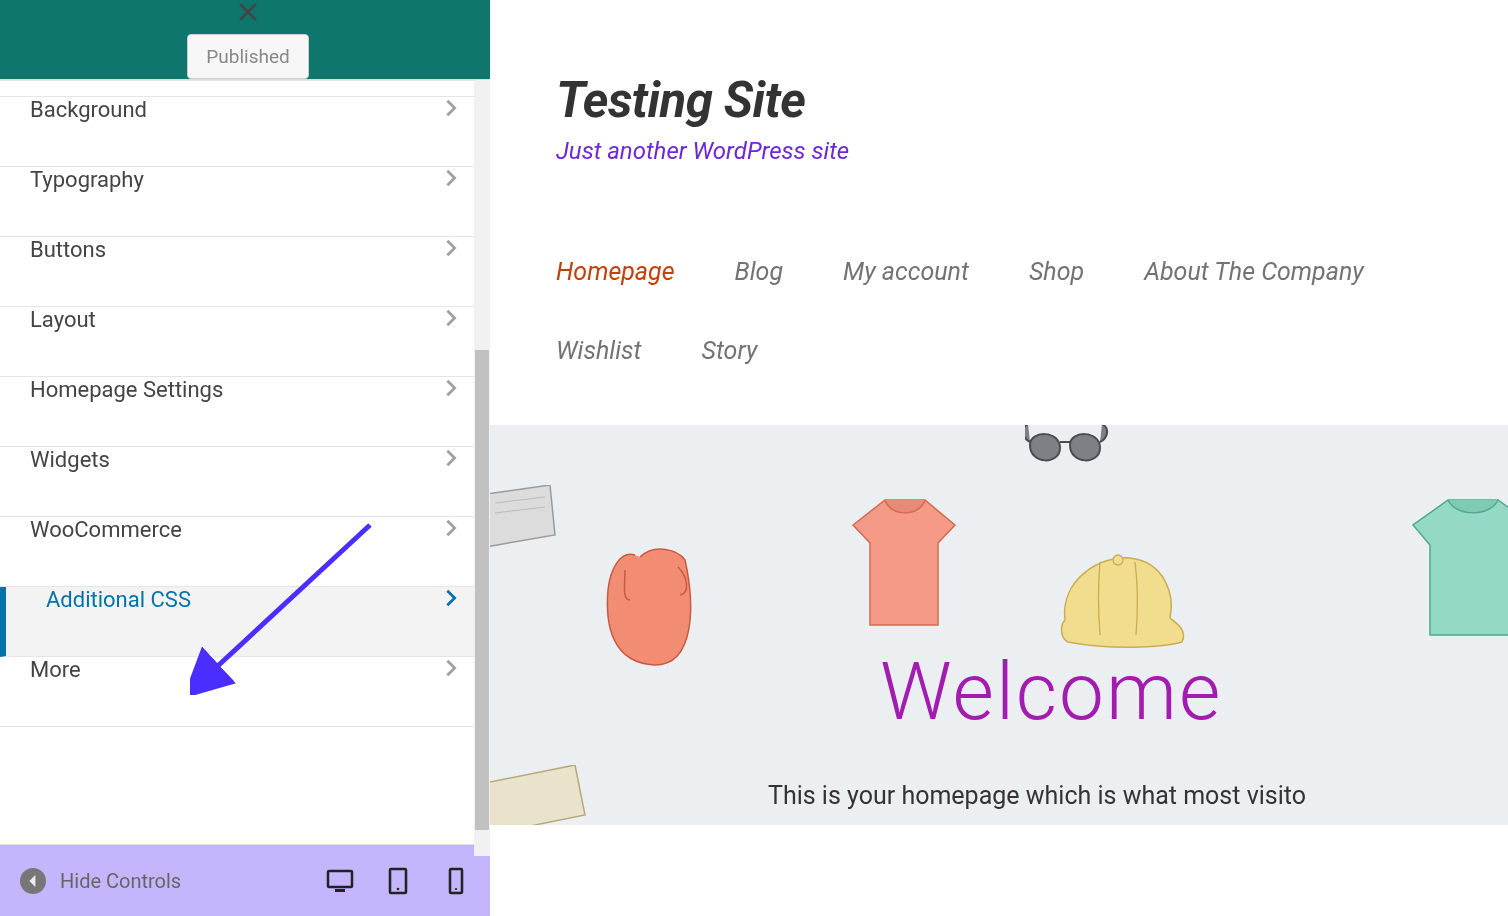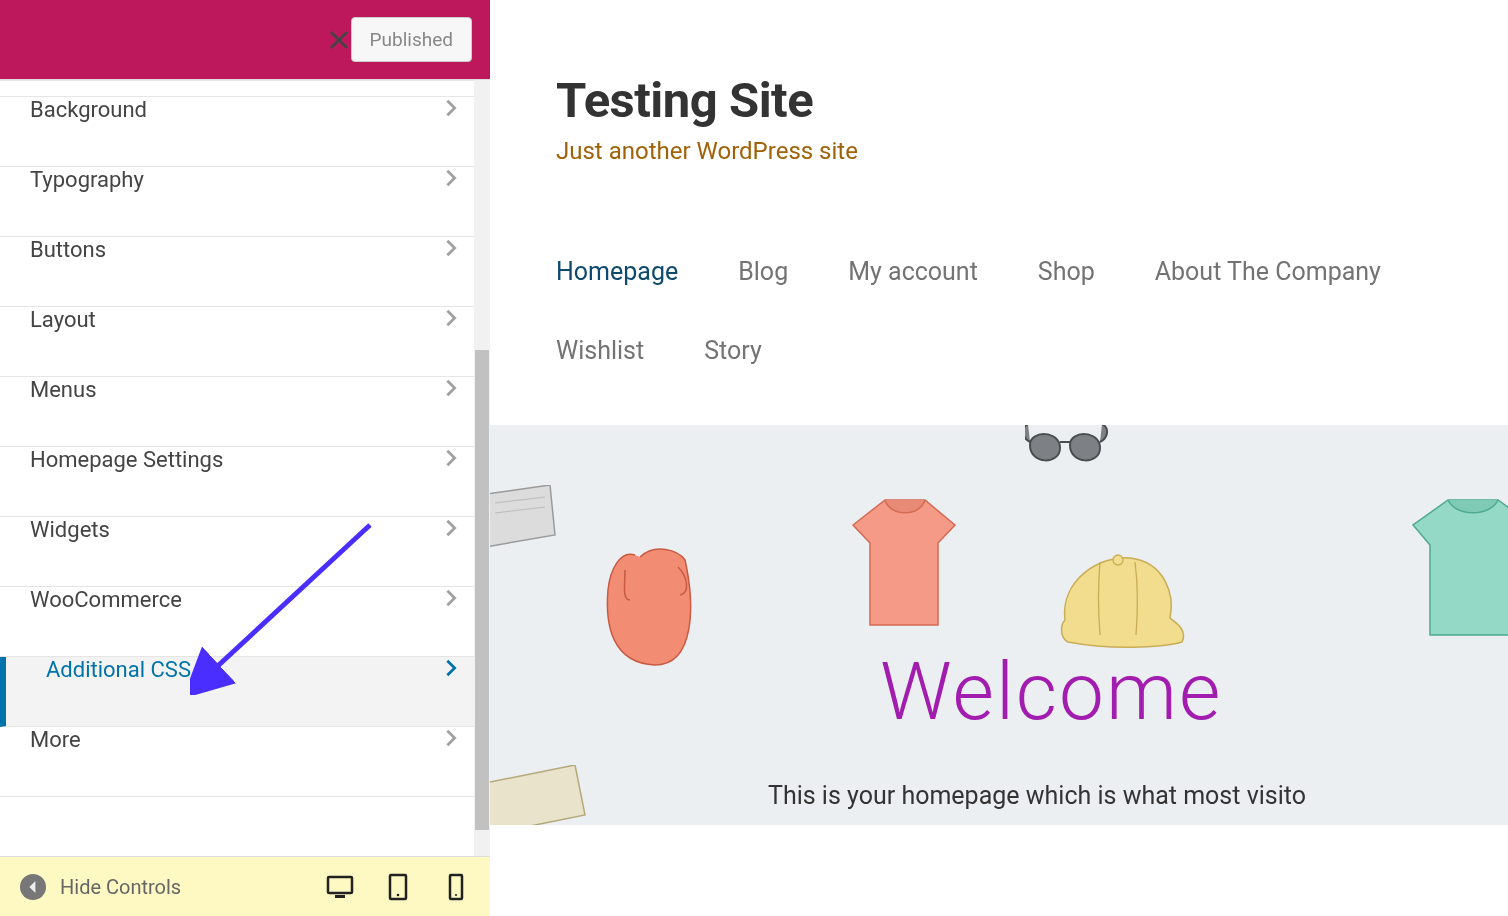--- a/index.html
+++ b/index.html
@@ -14,26 +14,27 @@
 .sidebar {
   width: 490px;
   height: 100%;
   background: #fff;
   display: flex;
   flex-direction: column;
   position: relative;
 }
 .sidebar-header {
   height: 80px;
-  background: #be185d;
+  background: #0f766e;
   border-bottom: 1px solid #ddd;
   display: flex;
   align-items: center;
-  justify-content: flex-end;
+  justify-content: space-between;
   padding: 0 18px 0 24px;
+  flex-direction: column;
 }
 .close-x {
   font-size: 26px;
   color: #555;
   cursor: pointer;
   font-weight: 300;
   line-height: 1;
 }
 .close-x svg { width: 24px; height: 24px; display:block; }
 .published-badge {
@@ -75,22 +76,22 @@
   border-left: 6px solid #0073aa;
   padding-left: 40px;
 }
 .sidebar-item .chev {
   color: #a0a0a0;
 }
 .sidebar-item.active .chev { color: #0073aa; }
 .chev svg { width: 22px; height: 22px; display:block; }
 
 .sidebar-footer {
-  height: 60px;
-  background: #fef9c3;
+  height: 72px;
+  background: #c4b5fd;
   border-top: 1px solid #ddd;
   display: flex;
   align-items: center;
   padding: 0 20px;
   gap: 14px;
 }
 .footer-left {
   display: flex;
   align-items: center;
   gap: 14px;
@@ -128,45 +129,46 @@
 }
 
 .preview {
   flex: 1;
   height: 100%;
   overflow: hidden;
   position: relative;
 }
 .preview-inner {
   padding: 72px 8px 0 66px;
+  font-style: italic;
 }
 .site-title {
   font-size: 49px;
   font-weight: 700;
   color: #333;
   letter-spacing: -0.5px;
 }
 .site-tagline {
   font-size: 24px;
-  color: #a16207;
+  color: #6d28d9;
   margin-top: 8px;
 }
 .nav-row {
   display: flex;
   flex-wrap: wrap;
   gap: 50px 60px;
   margin-top: 92px;
   max-width: 850px;
 }
 .nav-item {
   font-size: 25px;
   color: #737373;
   cursor: pointer;
 }
-.nav-item.current { color: #0c4a6e; }
+.nav-item.current { color: #c2410c; }
 
 .hero {
   margin-top: 60px;
   margin-left: 0;
   height: 400px;
   background: #ebeff2;
   position: relative;
   overflow: hidden;
 }
 .hero-title {
@@ -227,28 +229,20 @@
       <div class="sidebar-item">
         <span>Buttons</span>
         <span class="chev">
           <svg viewBox="0 0 24 24" fill="none" stroke="currentColor" stroke-width="3">
             <path d="M8 4 L16 12 L8 20"></path>
           </svg>
         </span>
       </div>
       <div class="sidebar-item">
         <span>Layout</span>
-        <span class="chev">
-          <svg viewBox="0 0 24 24" fill="none" stroke="currentColor" stroke-width="3">
-            <path d="M8 4 L16 12 L8 20"></path>
-          </svg>
-        </span>
-      </div>
-      <div class="sidebar-item">
-        <span>Menus</span>
         <span class="chev">
           <svg viewBox="0 0 24 24" fill="none" stroke="currentColor" stroke-width="3">
             <path d="M8 4 L16 12 L8 20"></path>
           </svg>
         </span>
       </div>
       <div class="sidebar-item">
         <span>Homepage Settings</span>
         <span class="chev">
           <svg viewBox="0 0 24 24" fill="none" stroke="currentColor" stroke-width="3">

